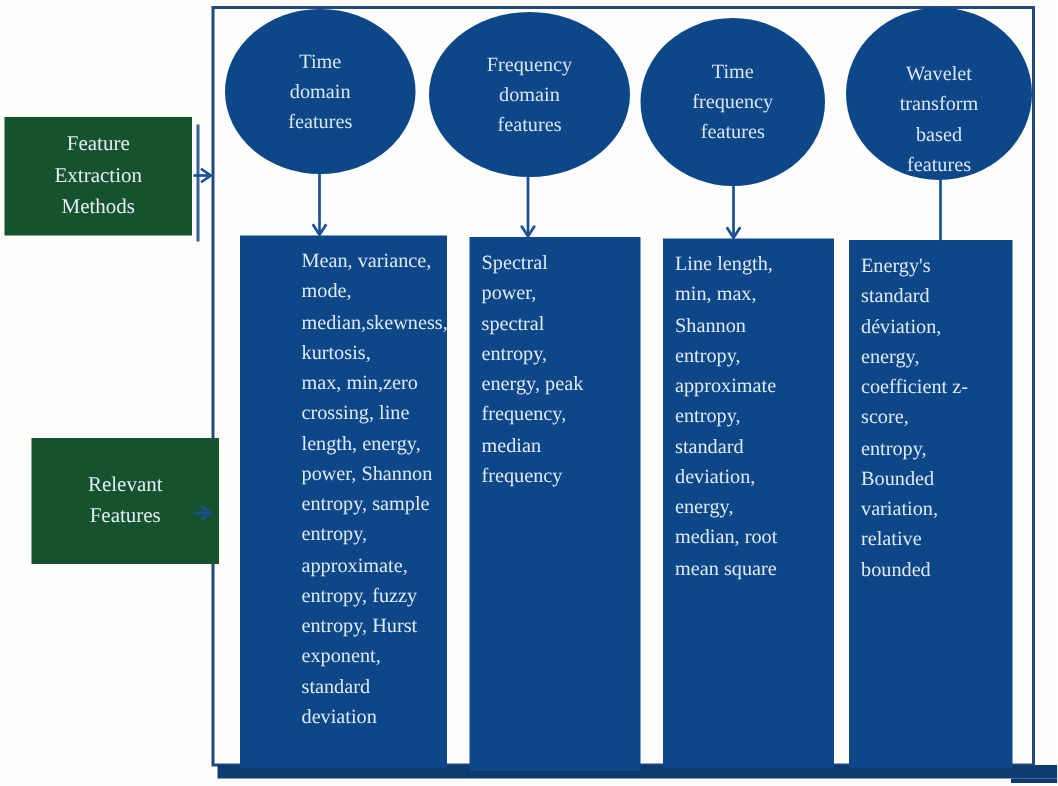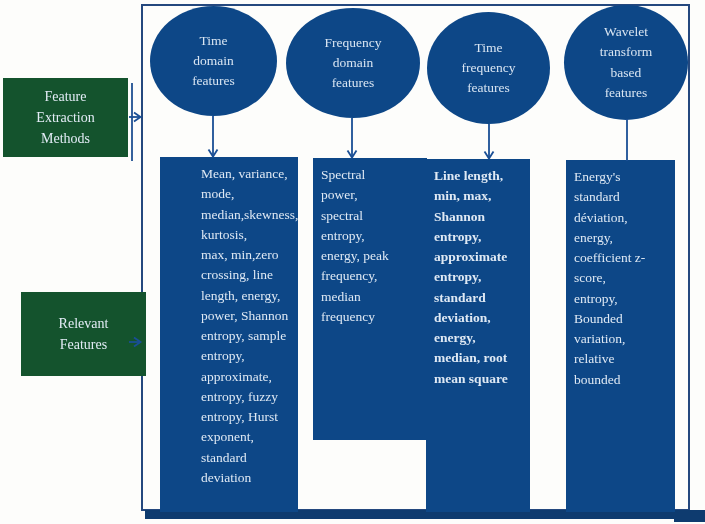--- a/index.html
+++ b/index.html
@@ -38,30 +38,30 @@
   .ellipse{
     position:absolute;border-radius:50%;
     background:#0d4787;color:#d9e5f2;
     display:flex;align-items:center;justify-content:center;
     text-align:center;font-size:13.5px;line-height:1.5;
     white-space:pre-line;
   }
   .e1{left:150px;top:6px;width:127px;height:110px;}
   .e2{left:286px;top:8px;width:134px;height:110px;}
   .e3{left:427px;top:12px;width:123px;height:112px;}
-  .e4{left:564px;top:5px;width:124px;height:115px;}
+  .e4{left:564px;top:5px;width:124px;height:115px;align-items:flex-end;}
   .col{
     position:absolute;background:#0d4787;color:#dfe9f4;
     font-size:13.5px;line-height:1.5;
     padding:7px 4px 0 8px;box-sizing:border-box;
     white-space:pre-line;
   }
   .c1{left:160px;top:157px;width:138px;height:355px;padding-left:41px;}
-  .c2{left:313px;top:158px;width:114px;height:282px;}
-  .c3{left:426px;top:159px;width:104px;height:353px;font-weight:bold;}
+  .c2{left:313px;top:158px;width:114px;height:356px;}
+  .c3{left:442px;top:159px;width:114px;height:353px;}
   .c4{left:566px;top:160px;width:109px;height:352px;}
   .connector-layer{
     position:absolute;left:0;top:0;width:705px;height:524px;
     pointer-events:none;
   }
 </style>
 </head>
 <body>
 
 <div class="canvas">

